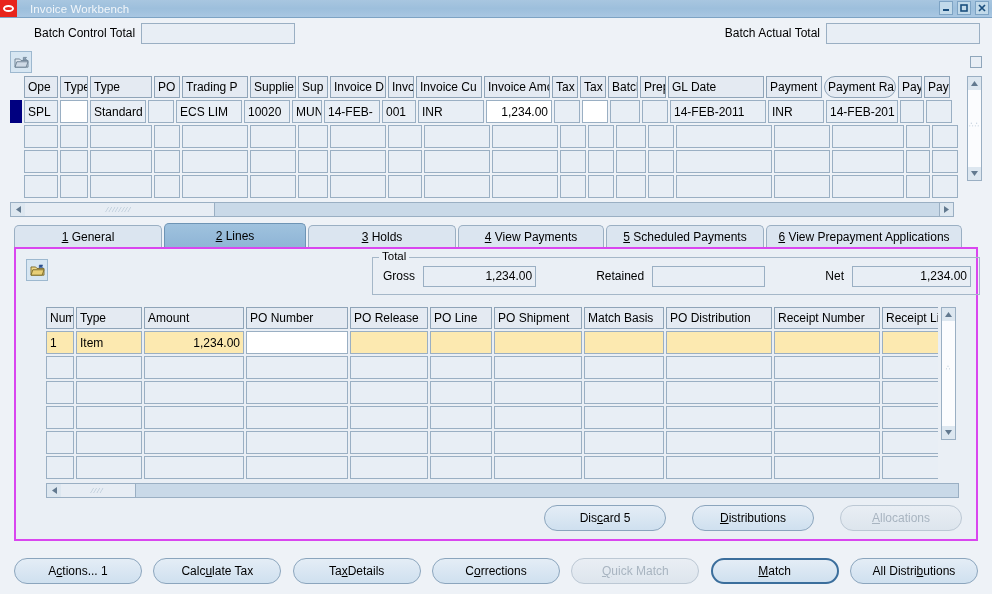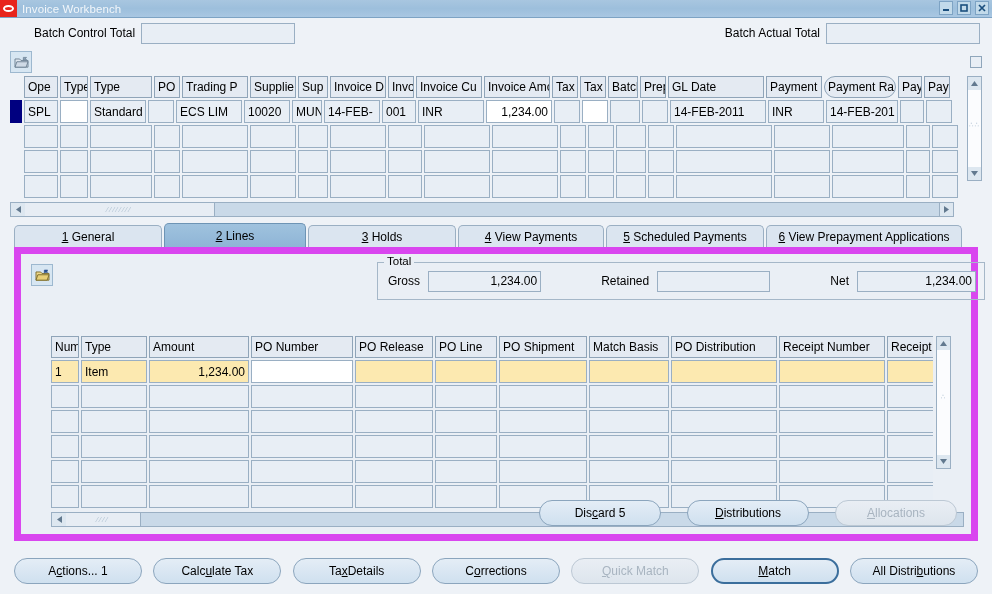--- a/index.html
+++ b/index.html
@@ -13,20 +13,21 @@
   }
   body { background: #eef2f7; }
 
   
   .titlebar {
     height: 18px;
     background: linear-gradient(to bottom, #a8c6e0 0%, #9dbfdc 50%, #a9c7e2 100%);
     display: flex; align-items: center;
     position: relative;
     border-bottom: 1px solid #7da3c4;
+    gap: 8px;
   }
   .oracle-logo {
     width: 17px; height: 17px;
     background: #e8241c;
     display: flex; align-items: center; justify-content: center;
     flex: 0 0 auto;
   }
   .oracle-logo .ring {
     width: 11px; height: 7px;
     border: 2px solid #fff;
@@ -200,21 +201,21 @@
     background: linear-gradient(to bottom,#9fc2de,#8fb5d6);
     height: 24px;
     border-color: #6d94b5;
     font-weight: normal;
   }
   .mn { text-decoration: underline; }
 
   
   .panel {
     margin: 0 14px;
-    border: 7px solid #d946ef;
+    border: 2px solid #d946ef;
     background: #eaeff5;
     height: 294px;
     position: relative;
     text-decoration: underline;
   }
 
   .totalbox {
     position: absolute;
     left: 356px; top: 8px;
     width: 608px; height: 38px;
@@ -226,21 +227,21 @@
     padding: 0 3px;
     font-size: 11.5px;
   }
   .totalbox .inner {
     display: flex; align-items: center;
     height: 100%;
     padding: 0 8px 0 10px;
     gap: 8px;
   }
 
-  .linesgrid { position: absolute; left: 30px; top: 58px; right: 20px; margin-top: 24px; }
+  .linesgrid { position: absolute; left: 30px; top: 58px; right: 20px; }
 
   .btnrow-inner {
     position: absolute; left: 0; right: 14px; bottom: 8px;
     display: flex; justify-content: flex-end; gap: 26px;
   }
 
   
   .btn {
     height: 26px;
     min-width: 120px;

